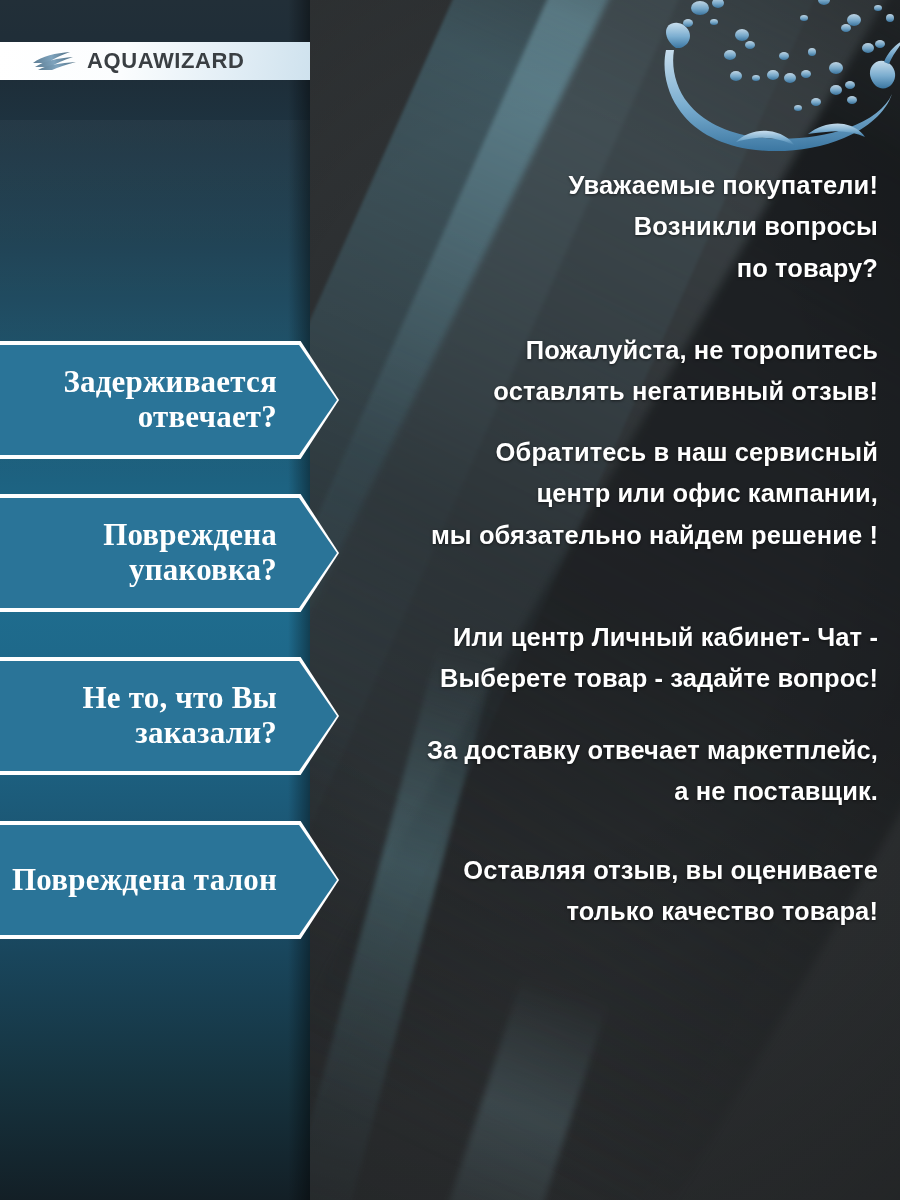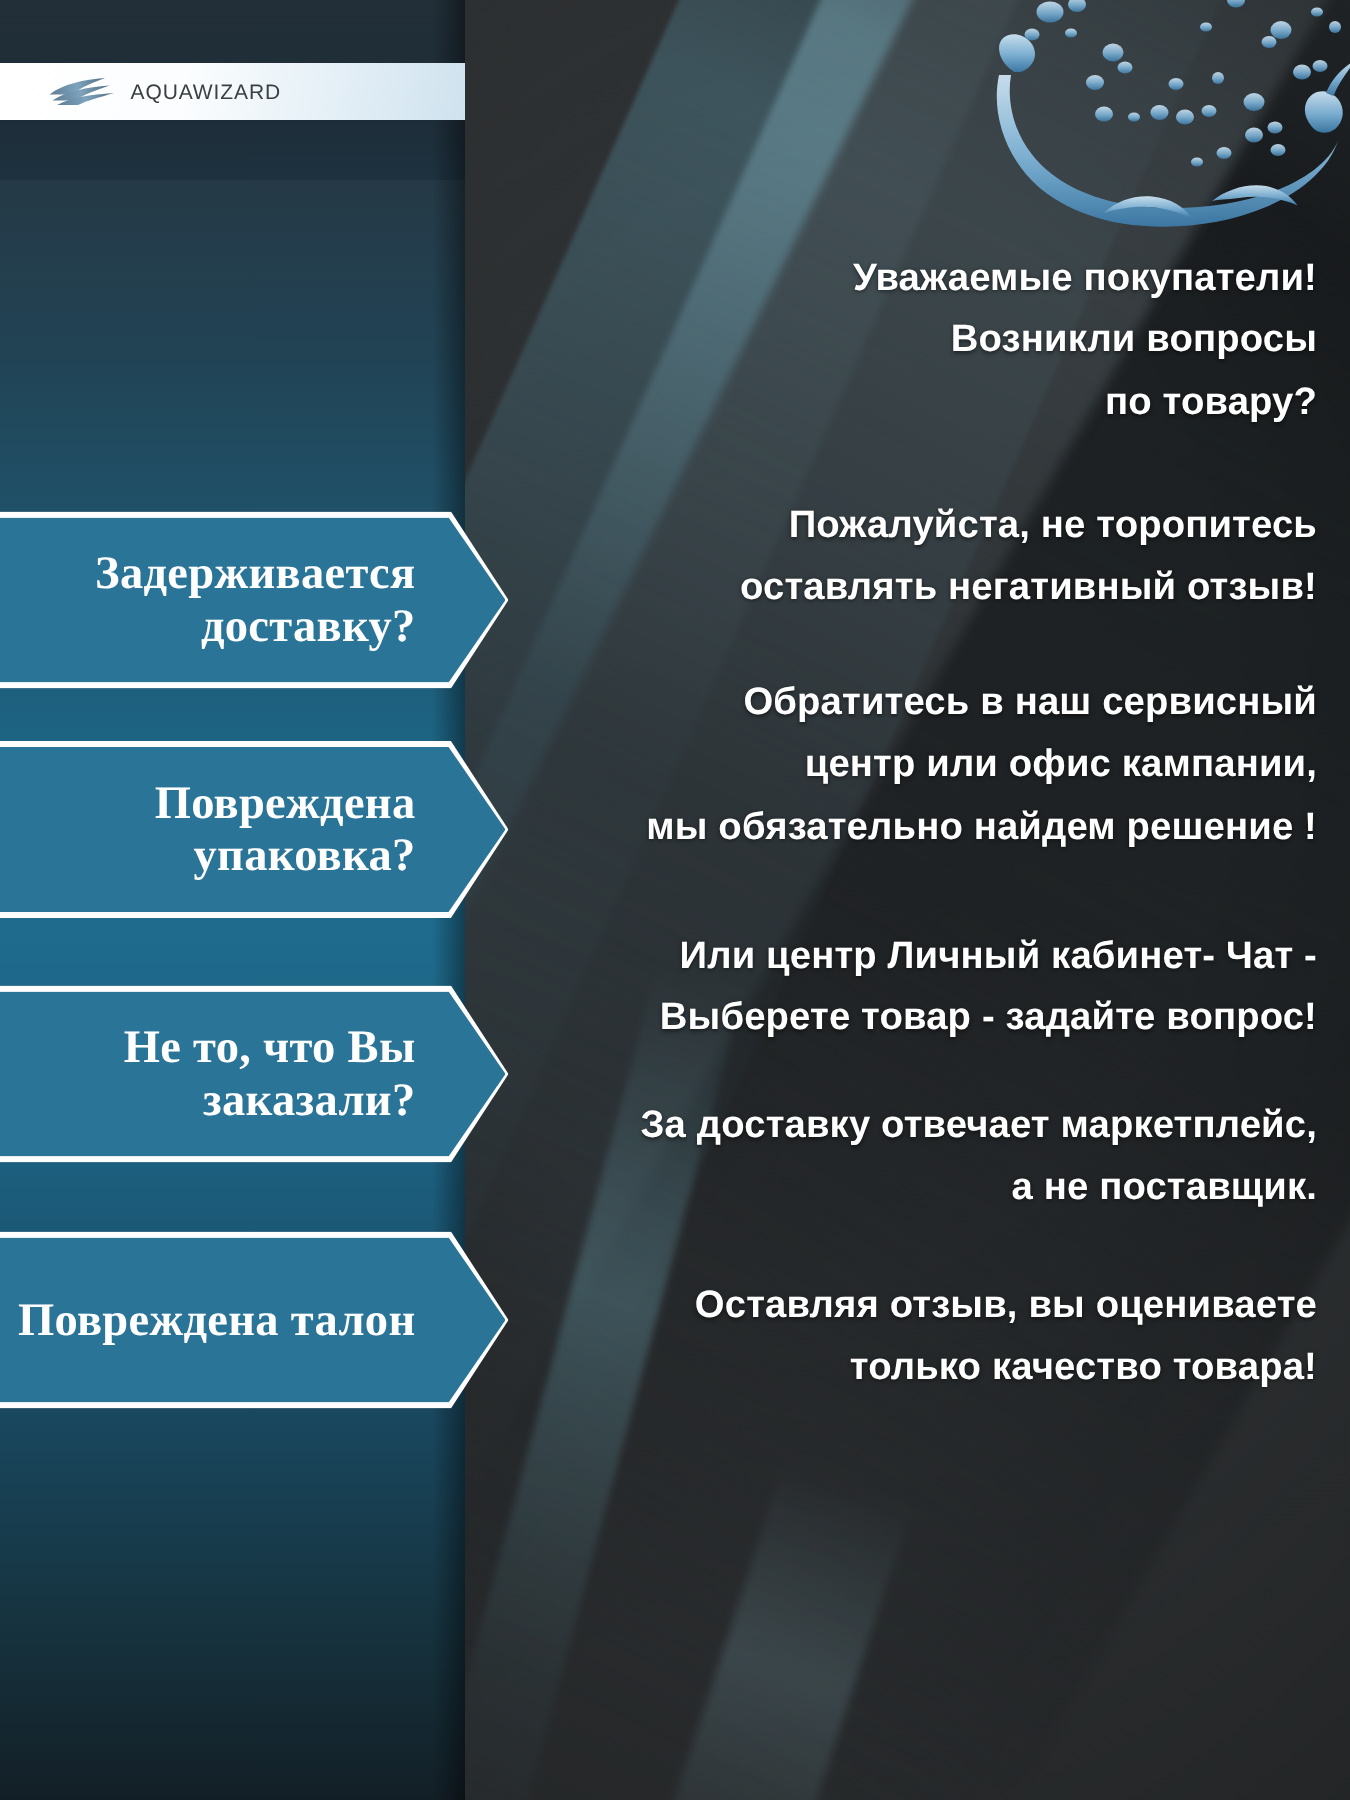--- a/index.html
+++ b/index.html
@@ -124,22 +124,22 @@
     width: 310px; height: 38px;
     background: linear-gradient(100deg, #ffffff 0%, #fbfdfe 40%, #e4eff6 72%, #cfe2ee 100%);
     display: flex;
     align-items: center;
     padding-left: 32px;
     gap: 9px;
   }
   .logo-mark { width: 46px; height: 22px; flex: 0 0 auto; }
   .logo-text {
     font-family: "Liberation Sans", sans-serif;
-    font-weight: normal;
-    font-size: 14px;
+    font-weight: bold;
+    font-size: 22px;
     letter-spacing: 0.6px;
     color: #3a3f43;
     white-space: nowrap;
   }
 
   
   .banner {
     position: absolute;
     left: -8px;
     width: 345px;
@@ -266,21 +266,21 @@
         <path d="M3 17 C12 11 26 8 41 7 C32 10 24 13 18 17 Z"></path>
         <path d="M6 20 C15 15 28 13 44 12 C34 15 26 17 20 20 Z"></path>
       </g>
     </svg>
     <span class="logo-text">AQUAWIZARD</span>
   </div>
 
   <div class="banner-outline" style="top:341px;height:118px;"></div>
   <div class="banner" style="top:345px;height:110px;">
     <span class="banner-txt">Задерживается
-доставку?</span>
+отвечает?</span>
   </div>
 
   <div class="banner-outline" style="top:494px;height:118px;"></div>
   <div class="banner" style="top:498px;height:110px;">
     <span class="banner-txt">Повреждена
 упаковка?</span>
   </div>
 
   <div class="banner-outline" style="top:657px;height:118px;"></div>
   <div class="banner" style="top:661px;height:110px;">
@@ -292,21 +292,21 @@
   <div class="banner" style="top:825px;height:110px;">
     <span class="banner-txt">Повреждена
 талон</span>
   </div>
 
   <div class="copy" style="top:330px;">Пожалуйста, не торопитесь
 оставлять негативный отзыв!</div>
   <div class="copy" style="top:165px;">Уважаемые покупатели!
 Возникли вопросы
 по товару?</div>
-  <div class="copy" style="top:448px;">Обратитесь в наш сервисный
+  <div class="copy" style="top:432px;">Обратитесь в наш сервисный
 центр или офис кампании,
 мы обязательно найдем решение !</div>
   <div class="copy" style="top:617px;">Или центр Личный кабинет- Чат -
 Выберете товар - задайте вопрос!</div>
   <div class="copy" style="top:850px;">Оставляя отзыв, вы оцениваете
 только  качество товара!</div>
   <div class="copy" style="top:730px;">За доставку отвечает маркетплейс,
 а не поставщик.</div>
 
 </div>

